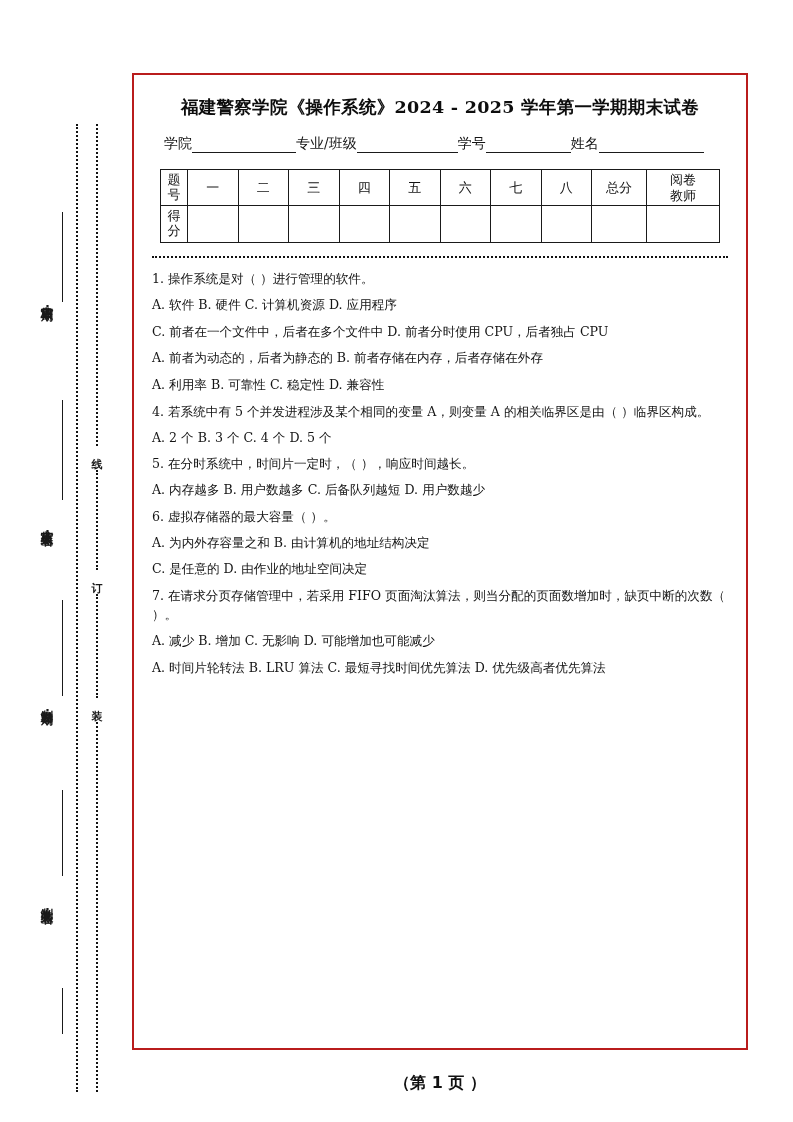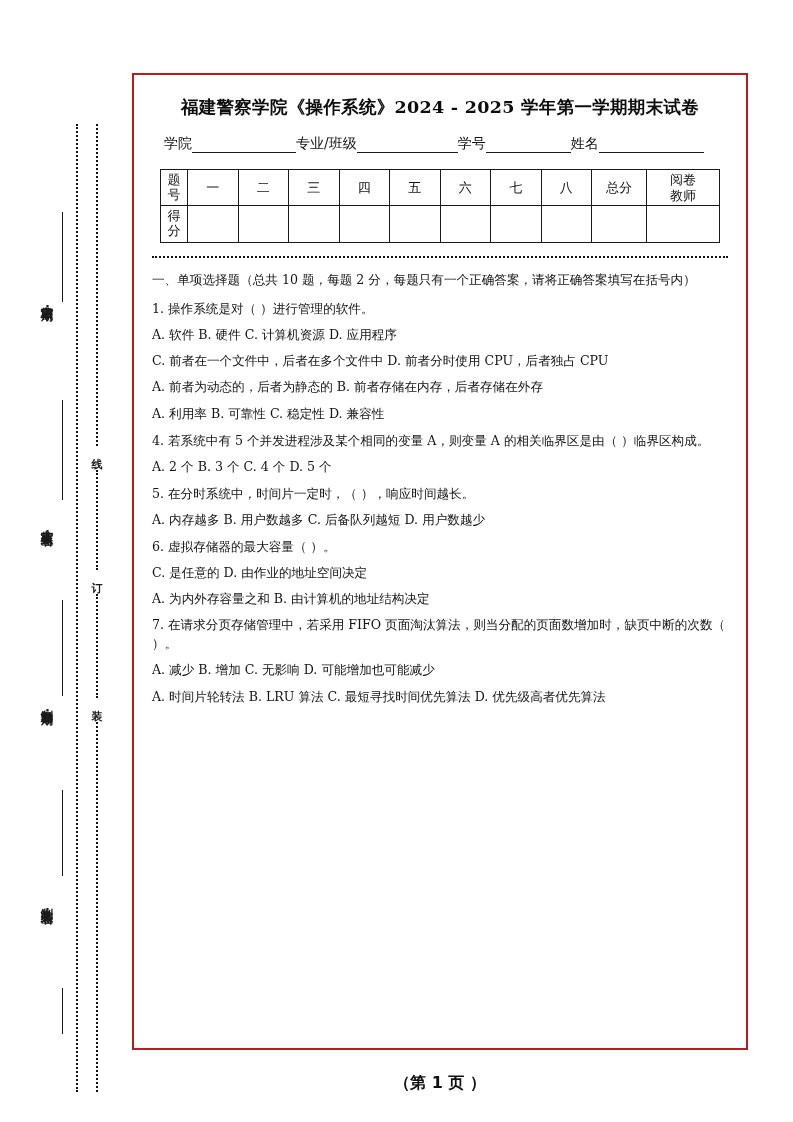--- a/index.html
+++ b/index.html
@@ -266,21 +266,20 @@
           <td class="blankcell sumcell"></td>
           <td class="blankcell markercell"></td>
         </tr>
       </tbody>
     </table>
 
     <div id="dot-sep"></div>
 
     <div id="questions">
 
-      <p class="q-section-head">一、单项选择题（总共 10 题，每题 2 分，每题只有一个正确答案，请将正确答案填写在括号内）</p>
 
       <div class="q-block">
         <p class="q-stem">1. 操作系统是对（   ）进行管理的软件。</p>
         <p class="q-opts">A. 软件  B. 硬件  C. 计算机资源  D. 应用程序</p>
       </div>
 
       <div class="q-block">
         <p class="q-opts">C. 前者在一个文件中，后者在多个文件中   D. 前者分时使用 CPU，后者独占 CPU</p>
         <p class="q-opts">A. 前者为动态的，后者为静态的   B. 前者存储在内存，后者存储在外存</p>
       </div>
@@ -294,22 +293,22 @@
         <p class="q-opts">A. 2 个  B. 3 个  C. 4 个  D. 5 个</p>
       </div>
 
       <div class="q-block">
         <p class="q-stem">5. 在分时系统中，时间片一定时，（   ），响应时间越长。</p>
         <p class="q-opts">A. 内存越多  B. 用户数越多  C. 后备队列越短  D. 用户数越少</p>
       </div>
 
       <div class="q-block">
         <p class="q-stem">6. 虚拟存储器的最大容量（   ）。</p>
+        <p class="q-opts">A. 为内外存容量之和   B. 由计算机的地址结构决定</p>
         <p class="q-opts">C. 是任意的  D. 由作业的地址空间决定</p>
-        <p class="q-opts">A. 为内外存容量之和   B. 由计算机的地址结构决定</p>
       </div>
 
       <div class="q-block">
         <p class="q-stem">7. 在请求分页存储管理中，若采用 FIFO 页面淘汰算法，则当分配的页面数增加时，缺页中断的次数（   ）。</p>
         <p class="q-opts">A. 减少  B. 增加  C. 无影响  D. 可能增加也可能减少</p>
       </div>
 
       <div class="q-block">
         <p class="q-opts">A. 时间片轮转法  B. LRU 算法  C. 最短寻找时间优先算法  D. 优先级高者优先算法</p>
       </div>

